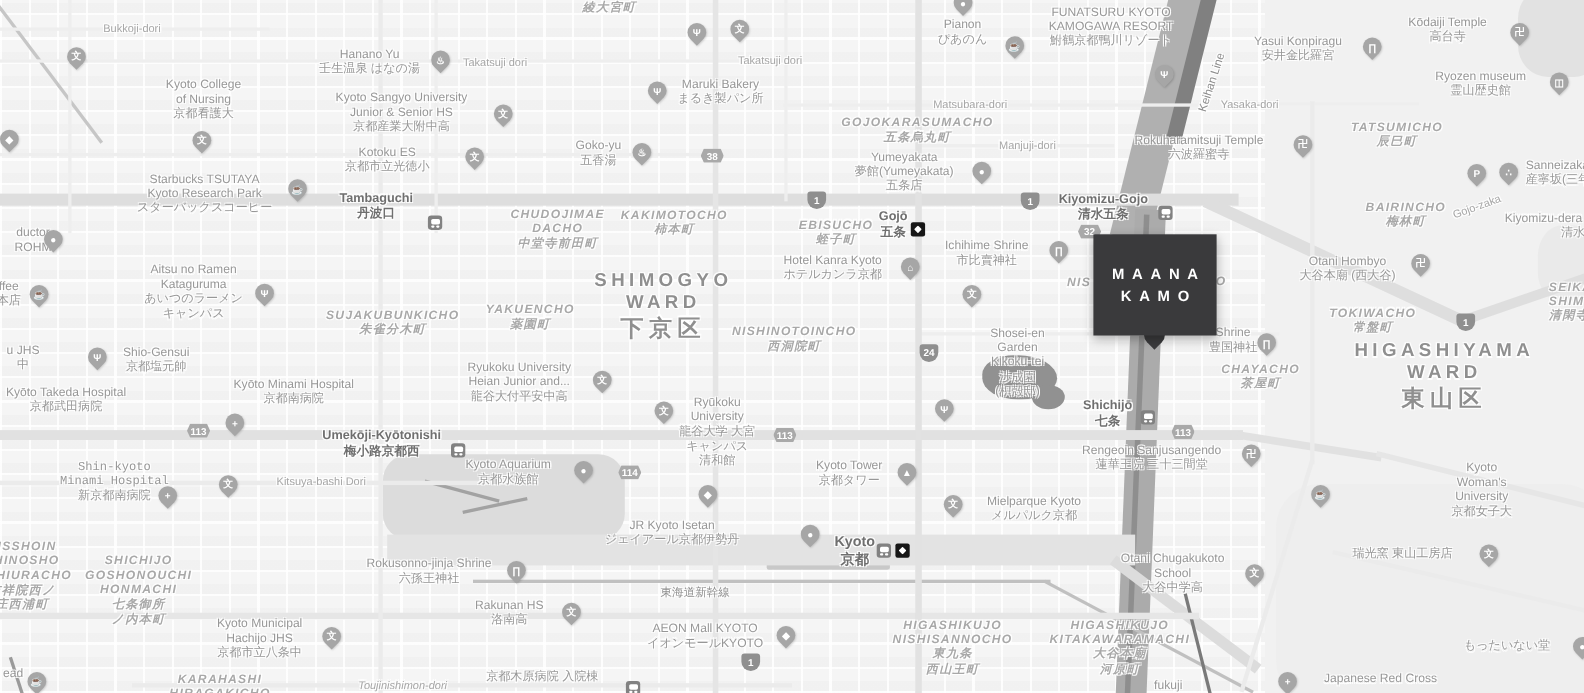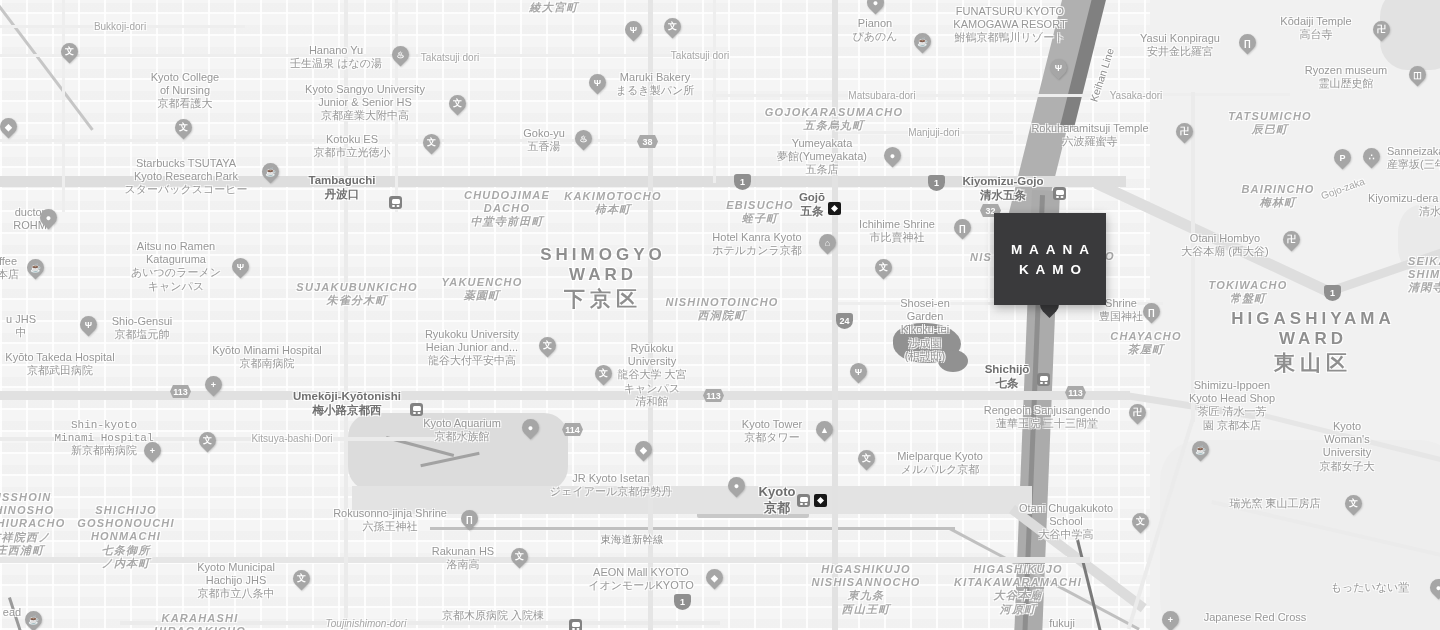--- a/index.html
+++ b/index.html
@@ -342,26 +342,20 @@
       </div>
       <div class="lb poi" style="left: 1066px; top: 522px; transform: translate(-50%, -50%);">
         <span>Otani Chugakukoto</span>
         <span>School</span>
         <span>大谷中学高</span>
       </div>
       <div class="lb poi" style="left: 1047px; top: 417px; transform: translate(-50%, -50%);">
         <span>Rengeoin Sanjusangendo</span>
         <span>蓮華王院 三十三間堂</span>
       </div>
-      <div class="lb poi" style="left: 1232px; top: 405px; transform: translate(-50%, -50%);">
-        <span>Shimizu-Ippoen</span>
-        <span>Kyoto Head Shop</span>
-        <span>茶匠 清水一芳</span>
-        <span>園 京都本店</span>
-      </div>
       <div class="lb poi" style="left: 1347px; top: 446px; transform: translate(-50%, -50%);">
         <span>Kyoto</span>
         <span>Woman's</span>
         <span>University</span>
         <span>京都女子大</span>
       </div>
       <div class="lb poi" style="left: 1275px; top: 504px; transform: translate(-50%, -50%);">
         <span>瑞光窯 東山工房店</span>
       </div>
       <div class="lb poi" style="left: 1370px; top: 588px; transform: translate(-50%, -50%);">
@@ -434,21 +428,21 @@
       </div>
       <div class="lb area" style="left: 722px; top: 309px; transform: translate(-50%, -50%);">
         <span>NISHINOTOINCHO</span>
         <span>西洞院町</span>
       </div>
       <div class="lb poi" style="left: 472px; top: 348px; transform: translate(-50%, -50%);">
         <span>Ryukoku University</span>
         <span>Heian Junior and...</span>
         <span>龍谷大付平安中高</span>
       </div>
-      <div class="lb poi" style="left: 652px; top: 375px; transform: translate(-50%, -50%);">
+      <div class="lb poi" style="left: 652px; top: 393px; transform: translate(-50%, -50%);">
         <span>Ryūkoku</span>
         <span>University</span>
         <span>龍谷大学 大宮</span>
         <span>キャンパス</span>
         <span>清和館</span>
       </div>
       <div class="lb poi" style="left: 1225px; top: 245px; transform: translate(-50%, -50%);">
         <span>Otani Hombyo</span>
         <span>大谷本廟 (西大谷)</span>
       </div>

